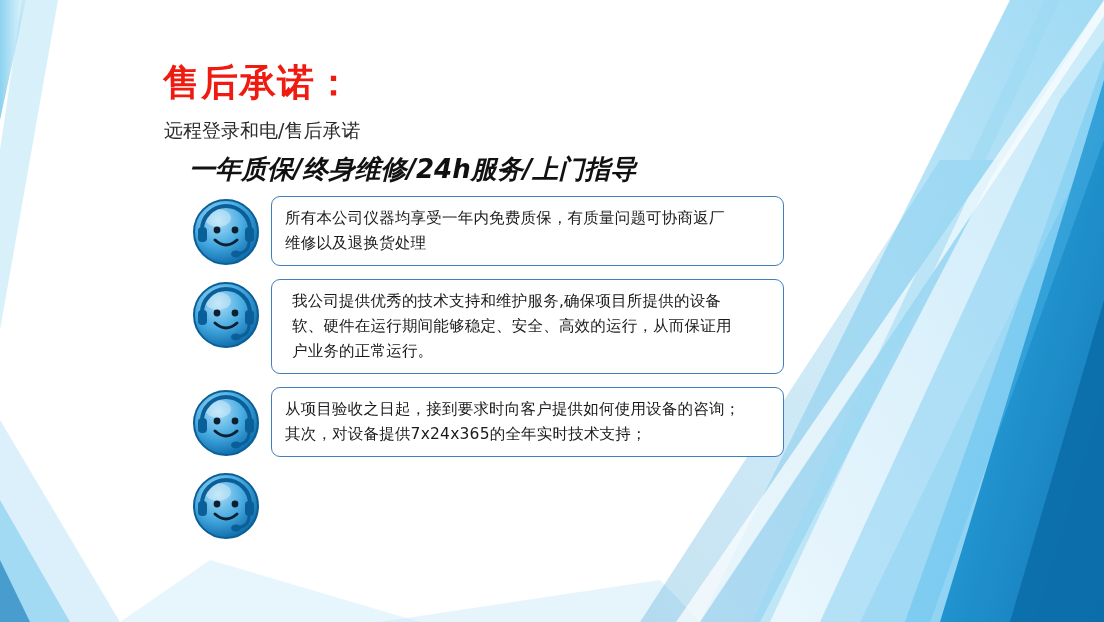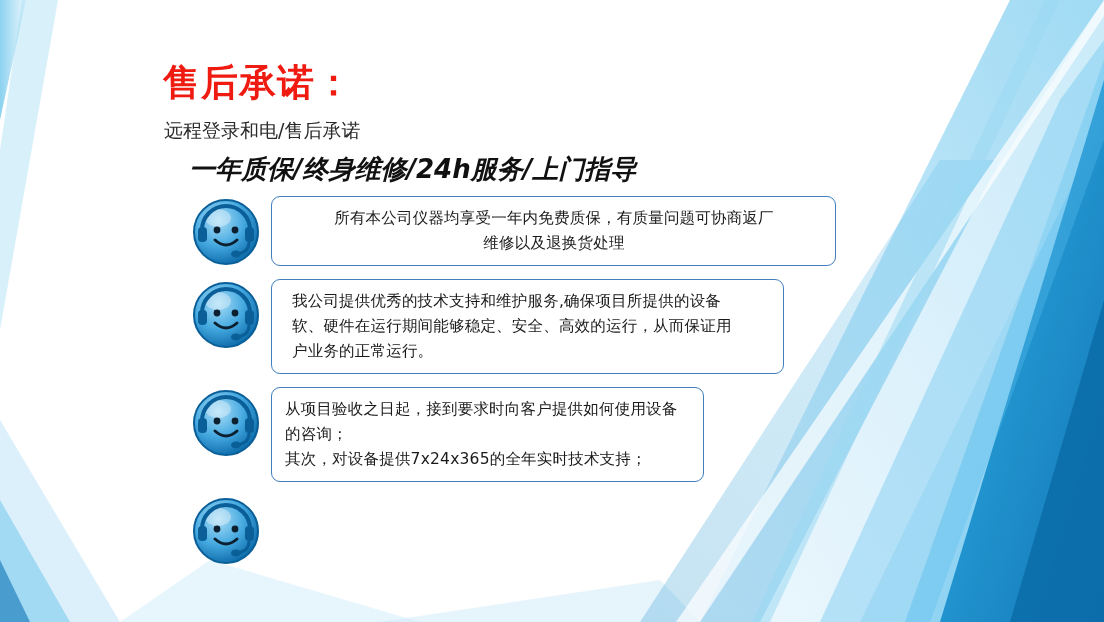--- a/index.html
+++ b/index.html
@@ -94,23 +94,23 @@
     box-sizing: border-box;
   }
   .bubble-text {
     font-size: 15.5px;
     line-height: 25px;
     color: #1a1a1a;
     font-family: "DejaVu Sans", sans-serif;
     letter-spacing: 0.2px;
     white-space: pre-wrap;
   }
-  .item-1 .bubble { width: 565px; text-align: center; }
+  .item-1 .bubble { width: 513px; }
   .item-2 .bubble { width: 513px; padding-left: 20px; }
-  .item-3 .bubble { width: 433px; }
+  .item-3 .bubble { width: 513px; }
   .item-4 .bubble { width: 513px; }
 </style>
 </head>
 <body>
 
 <div id="slide">
 
   <svg class="bg-layer" viewBox="0 0 1104 622" preserveAspectRatio="none">
     <defs>
       <linearGradient id="gA" x1="0" y1="0" x2="1" y2="1">

